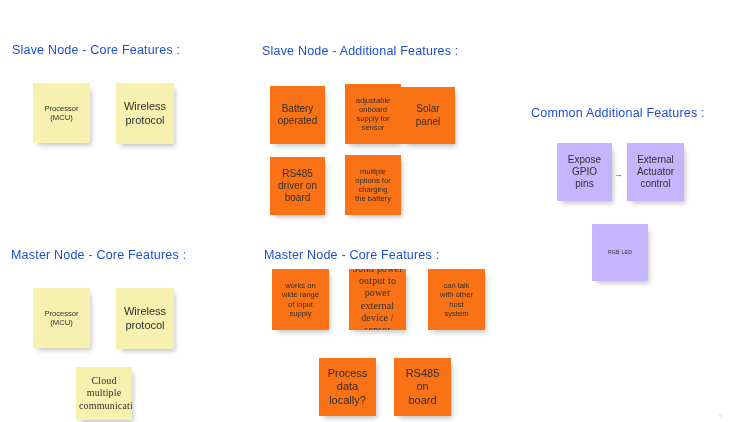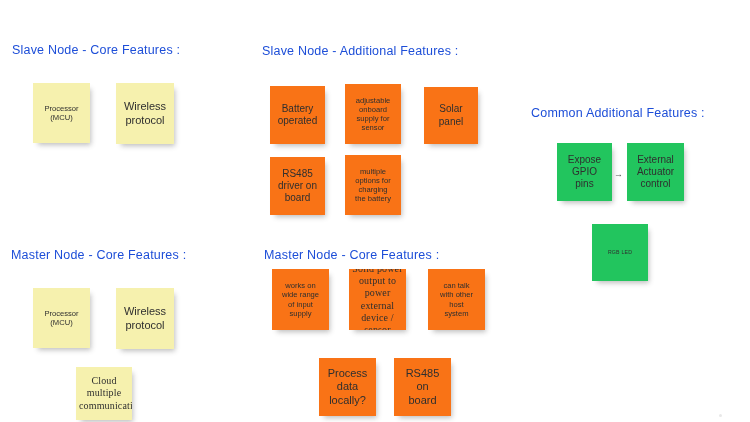--- a/index.html
+++ b/index.html
@@ -37,21 +37,21 @@
     justify-content: center;
     text-align: center;
     color: #2f2f2f;
     box-shadow: 3px 4px 5px -2px rgba(60,60,60,0.33);
     padding: 2px 3px;
     line-height: 1.22;
     overflow: hidden;
   }
   .note-yellow { background: #f6f1ae; }
   .note-green  { background: #f97316; }
-  .note-purple { background: #22c55e; justify-content: flex-end; }
+  .note-purple { background: #c4b5fd; justify-content: flex-end; }
 
   .note .txt {
     display: block;
     width: 100%;
     white-space: pre-line;
   }
   
   .t-lg .txt { font-size: 11px; }
   .t-md .txt { font-size: 10px; }
   .t-sm .txt { font-size: 7.6px; }
@@ -106,21 +106,21 @@
 operated</span>
   </div>
 
   <div class="note note-green t-sm" style="left:345px; top:84px; width:56px; height:60px;">
     <span class="txt">adjustable
 onboard
 supply for
 sensor</span>
   </div>
 
-  <div class="note note-green t-md" style="left:424px; top:87px; width:54px; height:57px;">
+  <div class="note note-green t-md" style="left:401px; top:87px; width:54px; height:57px;">
     <span class="txt">Solar
 panel</span>
   </div>
 
   <div class="note note-green t-md" style="left:270px; top:157px; width:55px; height:58px;">
     <span class="txt">RS485
 driver on
 board</span>
   </div>
 

